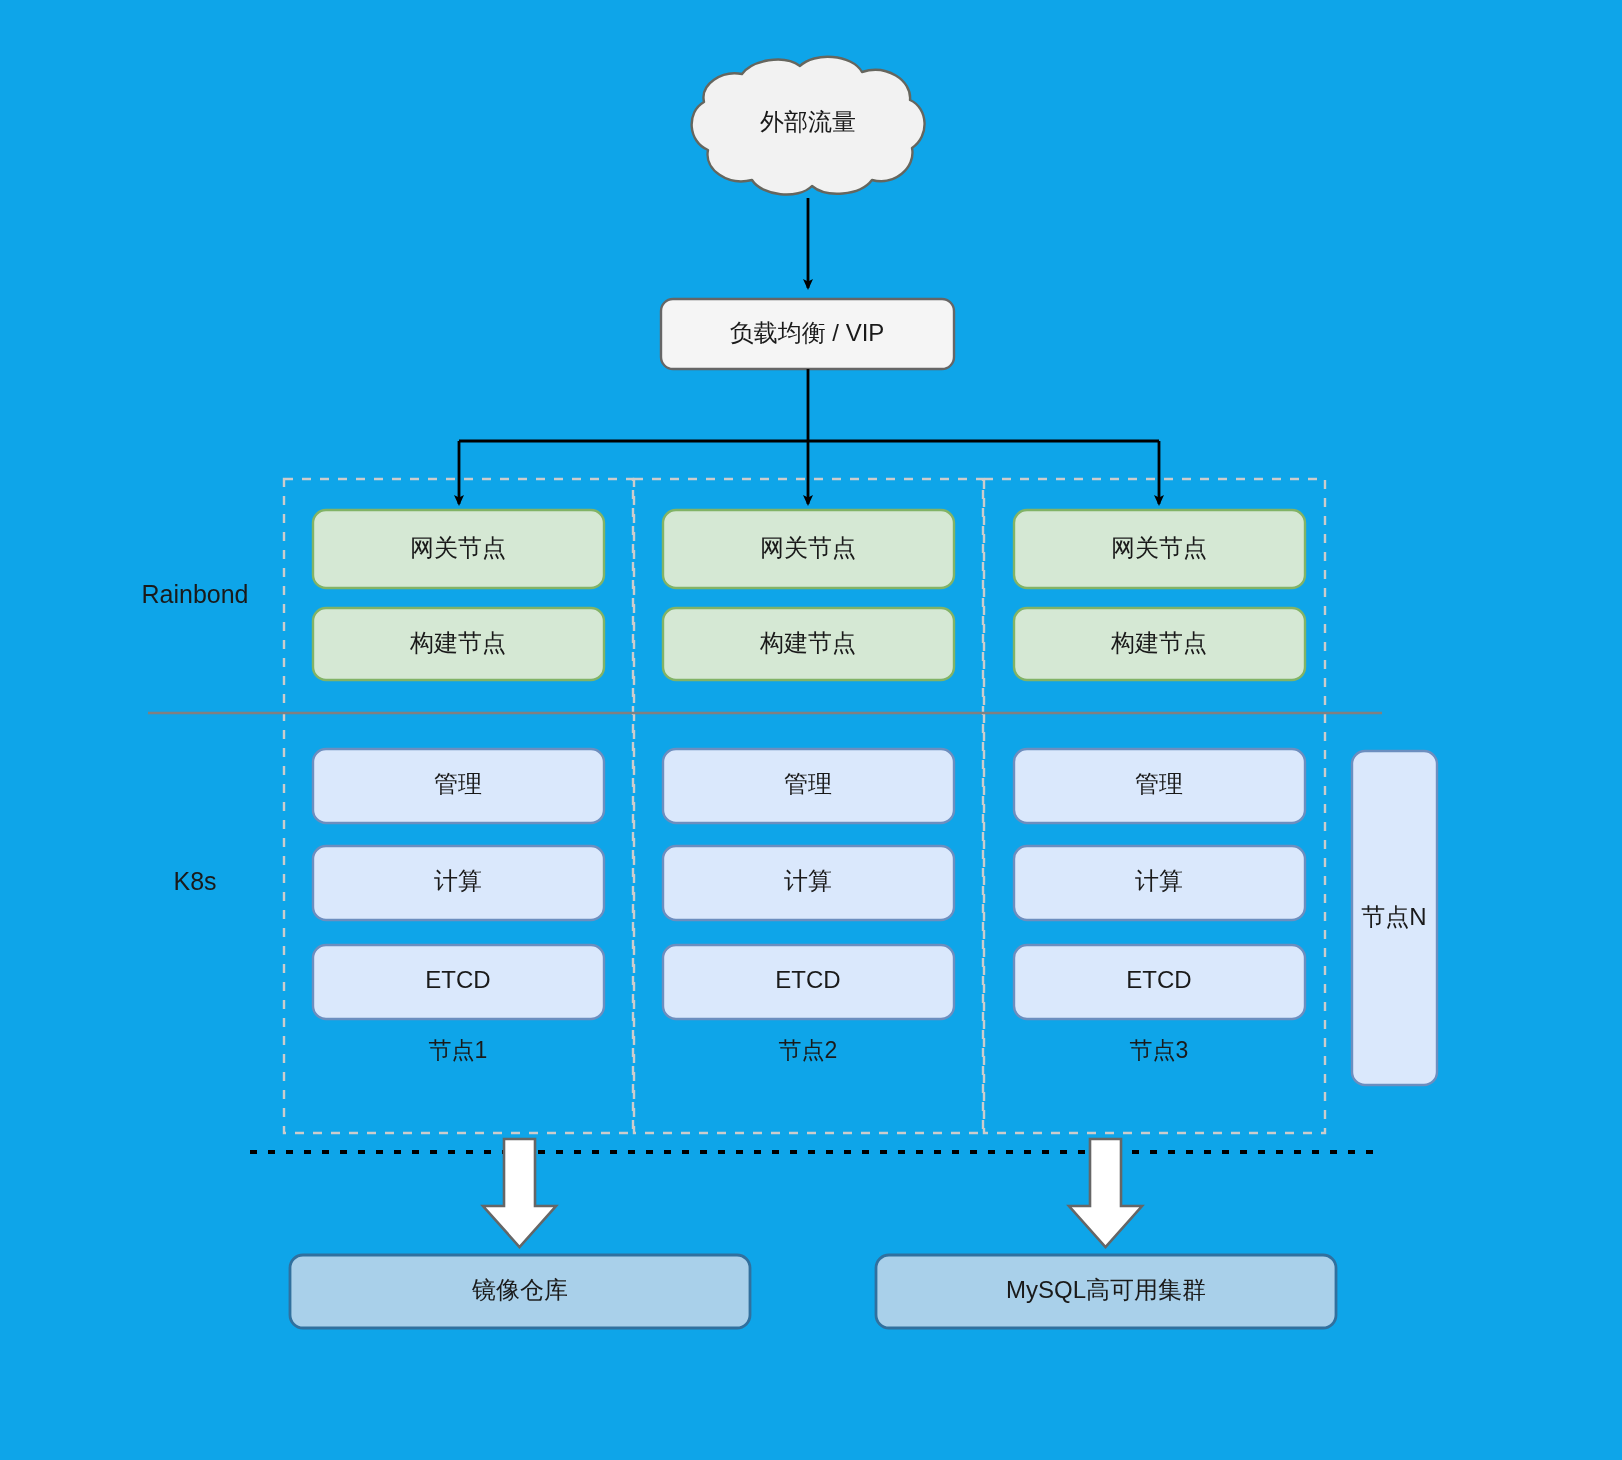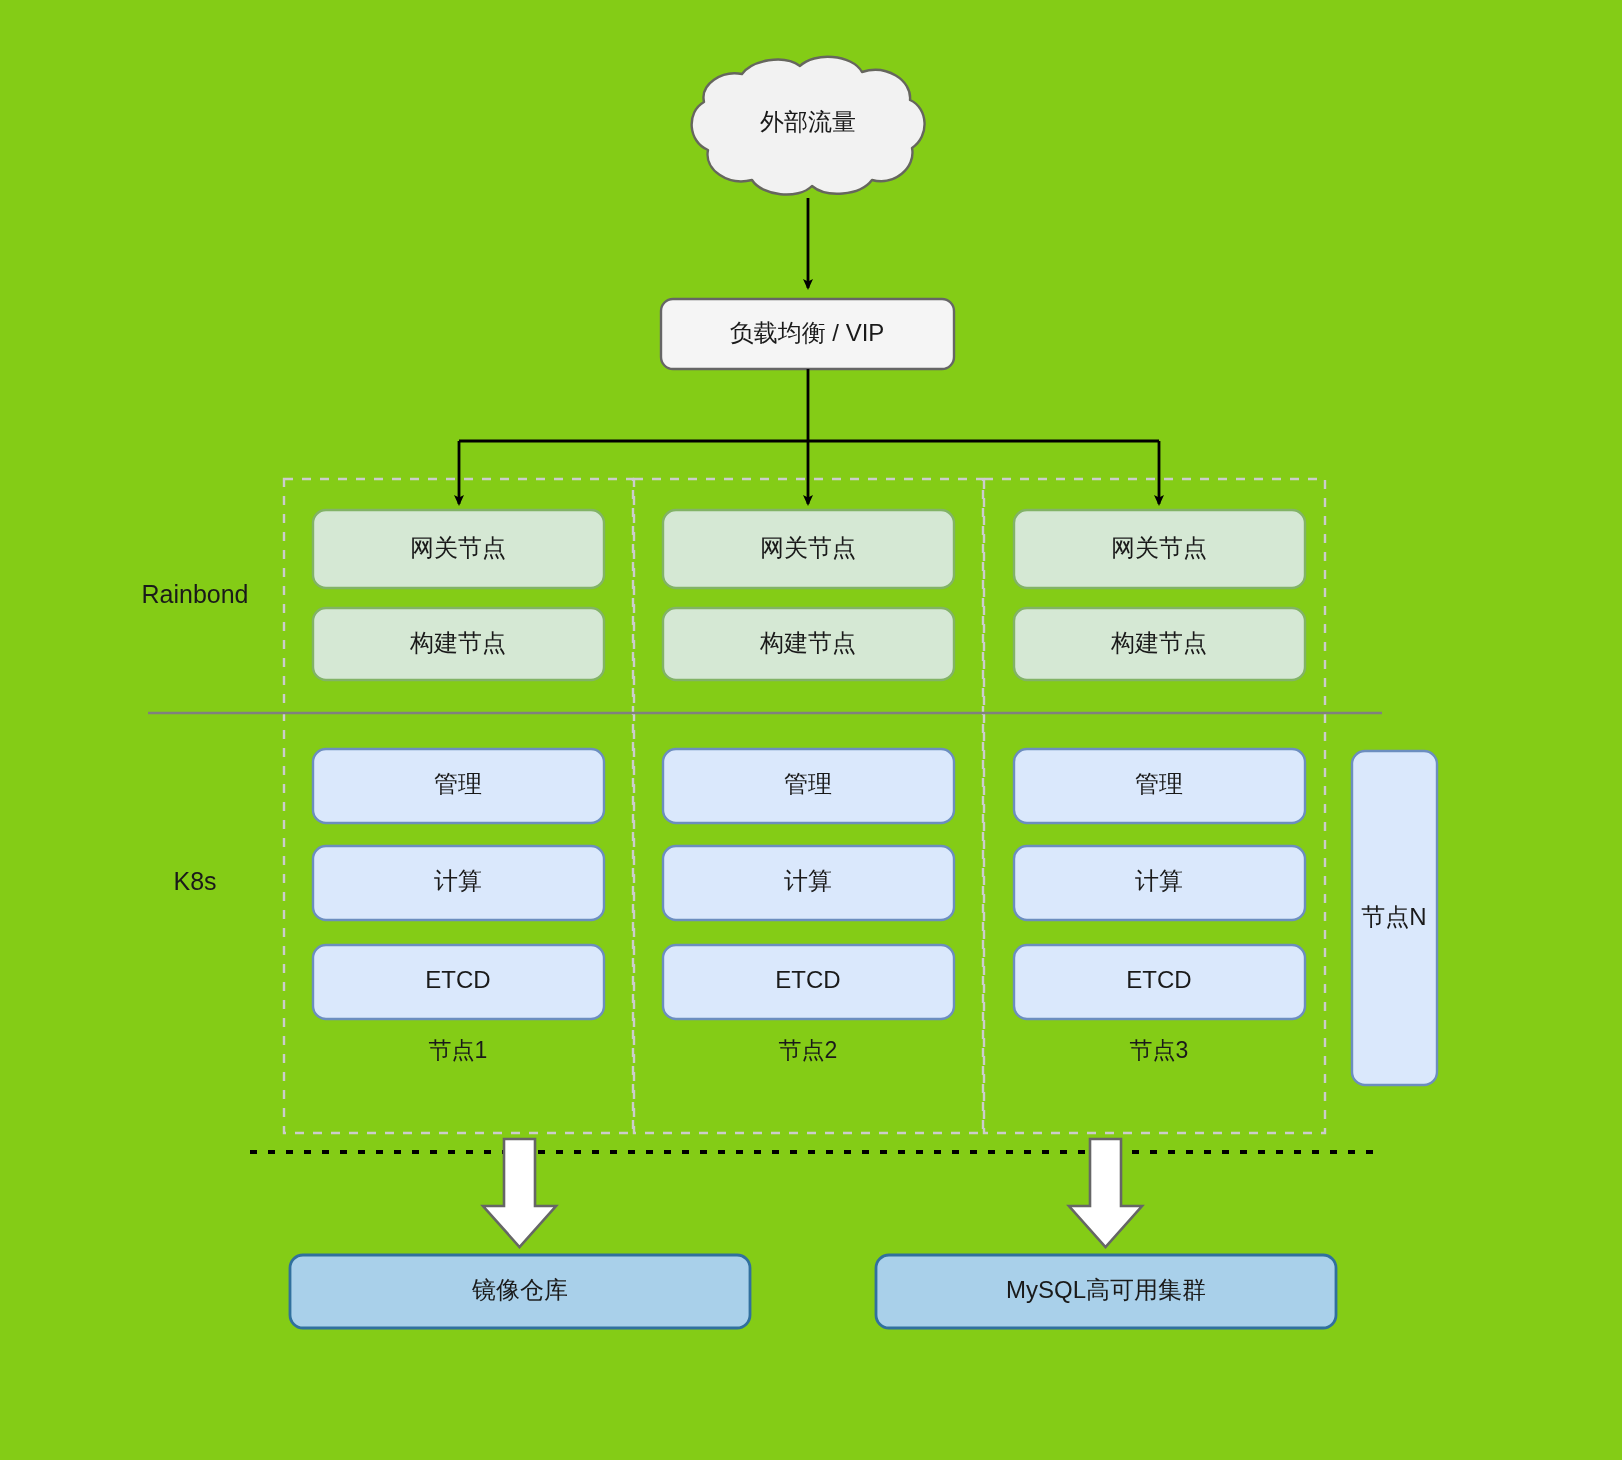--- a/index.html
+++ b/index.html
@@ -7,21 +7,21 @@
     padding: 0;
     background: #ffffff;
   }
   body {
     font-family: "Liberation Sans", "DejaVu Sans", sans-serif;
   }
   #diagram-root {
     position: relative;
     width: 1622px;
     height: 1460px;
-    background: #84cc16;
+    background: #0ea5e9;
     overflow: hidden;
     text-align: center;
   }
   svg#diagram-canvas {
     position: absolute;
     top: 0;
     left: 0;
     width: 1622px;
     height: 1460px;
     display: block;

